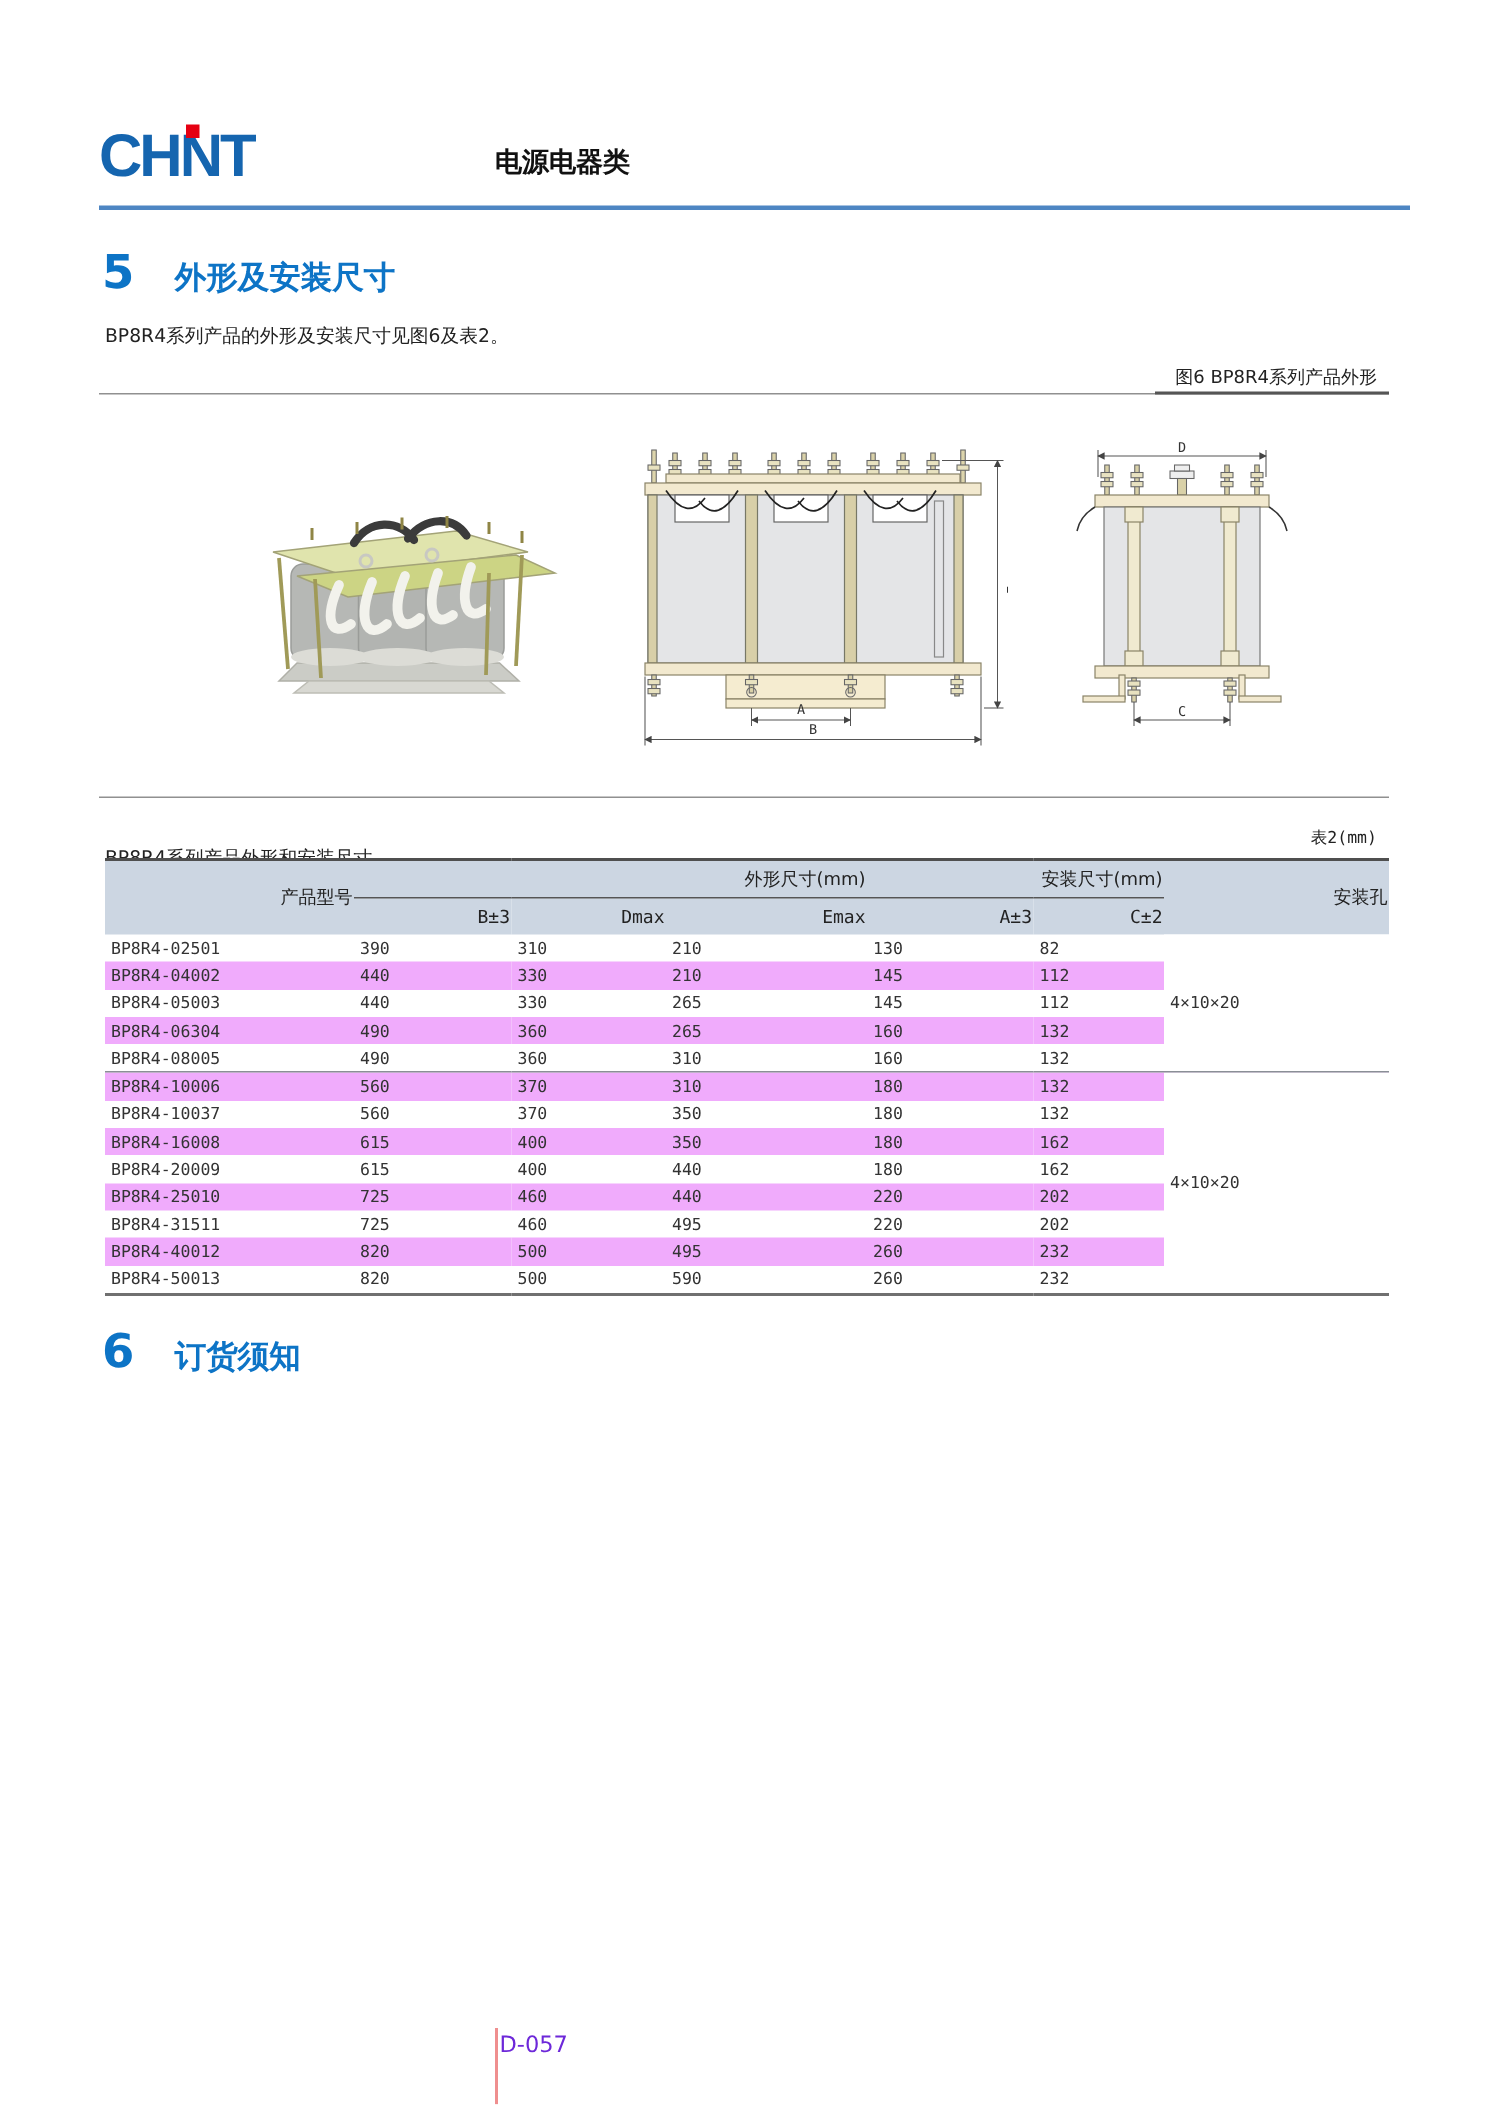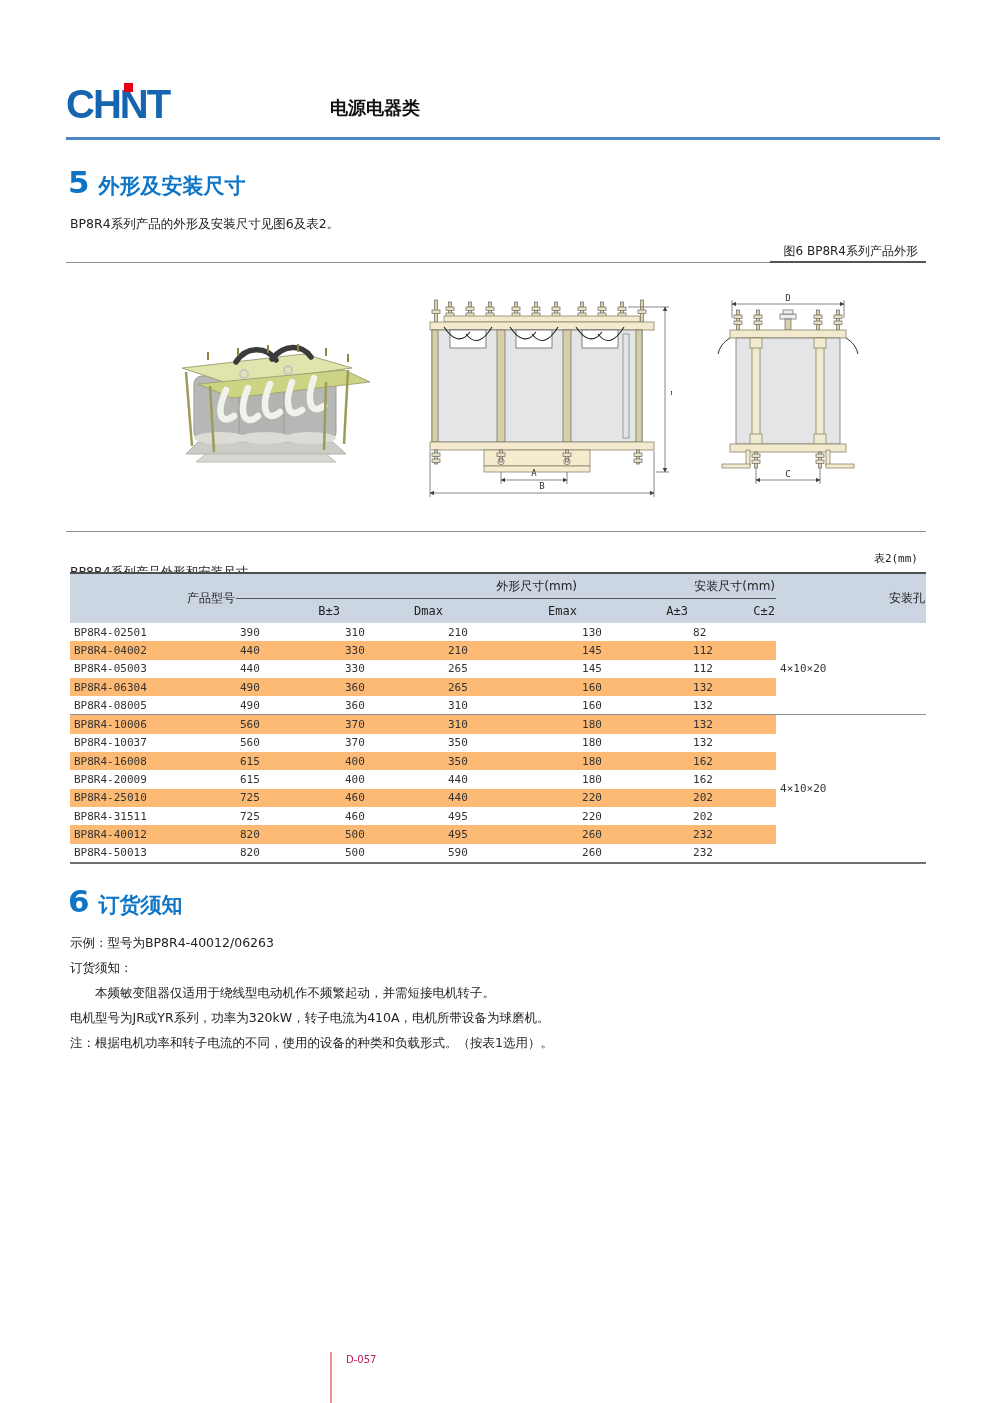--- a/index.html
+++ b/index.html
@@ -10,21 +10,21 @@
   .logo{position:absolute;left:66px;top:84px;width:140px;height:42px;}
   .logo-txt{font-family:"Liberation Sans","DejaVu Sans",sans-serif;font-weight:bold;
             font-size:40px;line-height:40px;color:#1565af;letter-spacing:-2px;}
   .logo-dot{position:absolute;left:58px;top:-1px;width:9px;height:9px;background:#e60012;}
   .cat-title{position:absolute;left:330px;top:96px;font-size:18px;font-weight:bold;color:#111;}
   .header-rule{position:absolute;left:66px;top:137px;width:874px;height:3px;background:#4e86c3;}
 
   
   .sec-title{position:absolute;left:68px;display:flex;align-items:baseline;color:#0d74c6;}
   .sec-title .num{font-size:31px;font-weight:bold;line-height:31px;}
-  .sec-title .txt{font-size:21px;font-weight:bold;margin-left:9px;}
+  .sec-title .txt{font-size:21px;font-weight:bold;margin-left:27px;}
   .s5-title{top:167px;}
   .s6-title{top:886px;}
 
   .intro{position:absolute;left:70px;top:216px;font-size:12.5px;color:#222;}
 
   
   .fig-caption{position:absolute;right:66px;top:243px;font-size:12px;color:#222;}
   .rule-light{position:absolute;left:66px;height:1px;background:#909090;width:860px;}
   .rule-cap{top:262px;}
   .rule-cap-seg{position:absolute;left:770px;top:261px;width:156px;height:2px;background:#555;}
@@ -40,31 +40,31 @@
              table-layout:fixed;border-top:2px solid #4f4f4f;border-bottom:2px solid #707070;}
   table.dims th{background:#ccd6e2;font-weight:normal;font-size:12px;color:#222;text-align:right;}
   .th-model{padding-left:10px;vertical-align:middle;}
   .th-group{height:22px;padding-left:4px;border-bottom:1.5px solid #555;}
   .th-hole{padding-left:34px;vertical-align:middle;}
   th.sub{height:22px;padding-left:4px;font-family:"DejaVu Sans Mono",monospace;font-size:11px;}
   table.dims td{height:18.3px;padding:0 0 0 4px;font-family:"DejaVu Sans Mono",monospace;
                 font-size:11px;color:#333;}
   td.c-model{padding-left:10px;}
   td.c-hole{padding-left:34px;background:#fff;vertical-align:middle;}
-  tr.alt{background:#fdba74;}
+  tr.alt{background:#f0abfc;}
   tr.group-start td{border-top:1px solid #8a8f96;}
 
   
   .s6-lines{position:absolute;left:70px;top:930px;font-size:12.5px;color:#222;}
   .s6-lines p{margin:0;height:25px;line-height:25px;}
   .s6-lines p.indent{text-indent:2em;}
 
   
   .footer-line{position:absolute;left:330px;top:1352px;width:2px;height:51px;background:#ef8f8f;}
-  .footer-page{position:absolute;left:346px;top:1354px;font-size:10px;color:#be185d;
+  .footer-page{position:absolute;left:333px;top:1354px;font-size:15px;color:#6d28d9;
                font-family:"DejaVu Sans","Liberation Sans",sans-serif;}
 </style>
 </head>
 <body>
 
 <div class="page">
 
   <div class="logo">
     <span class="logo-txt"><span>CH</span><span>NT</span></span>
     <span class="logo-dot"></span>
@@ -445,23 +445,16 @@
           <td class="c-num">260</td>
           <td class="c-num">232</td>
         </tr>
       </tbody>
   </table>
 
   <div class="sec-title s6-title">
     <span class="num">6</span>
     <span class="txt">订货须知</span>
   </div>
-  <div class="s6-lines">
-    <p>示例：型号为BP8R4-40012/06263</p>
-    <p>订货须知：</p>
-    <p class="indent">本频敏变阻器仅适用于绕线型电动机作不频繁起动，并需短接电机转子。</p>
-    <p>电机型号为JR或YR系列，功率为320kW，转子电流为410A，电机所带设备为球磨机。</p>
-    <p>注：根据电机功率和转子电流的不同，使用的设备的种类和负载形式。（按表1选用）。</p>
-  </div>
 
   <div class="footer-line"></div>
   <div class="footer-page">D-057</div>
 </div>
 
 </body></html>

